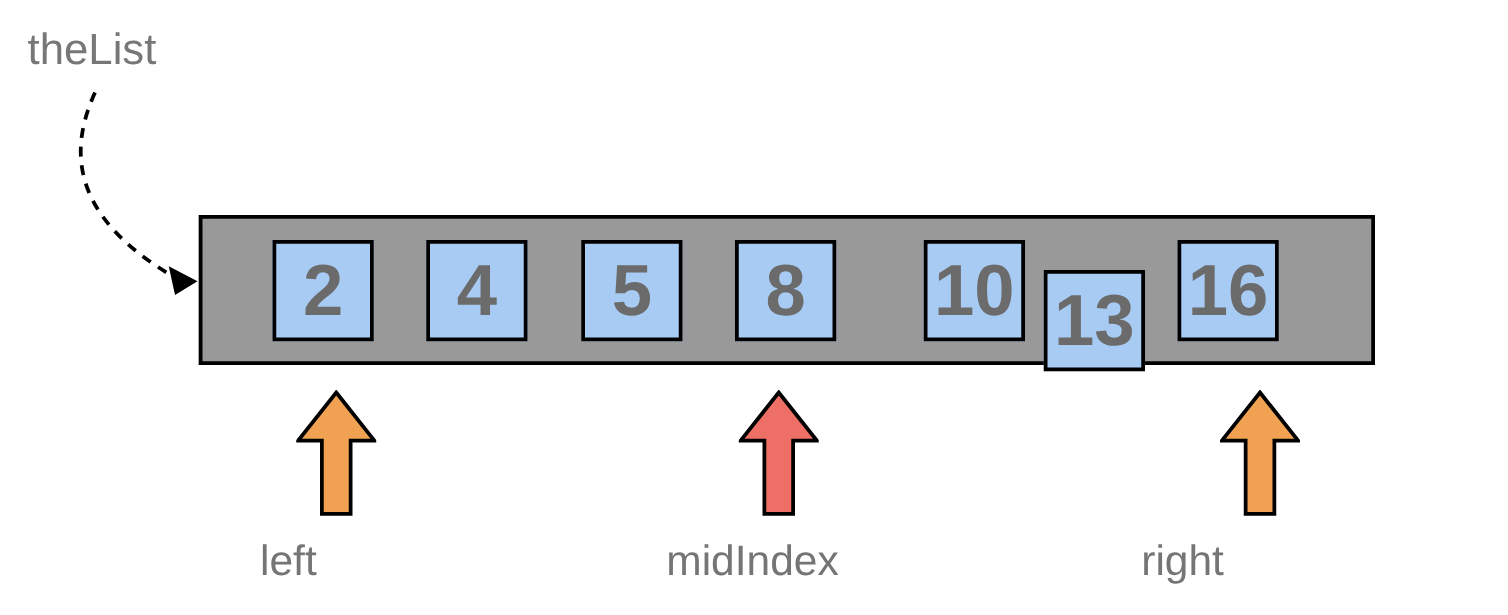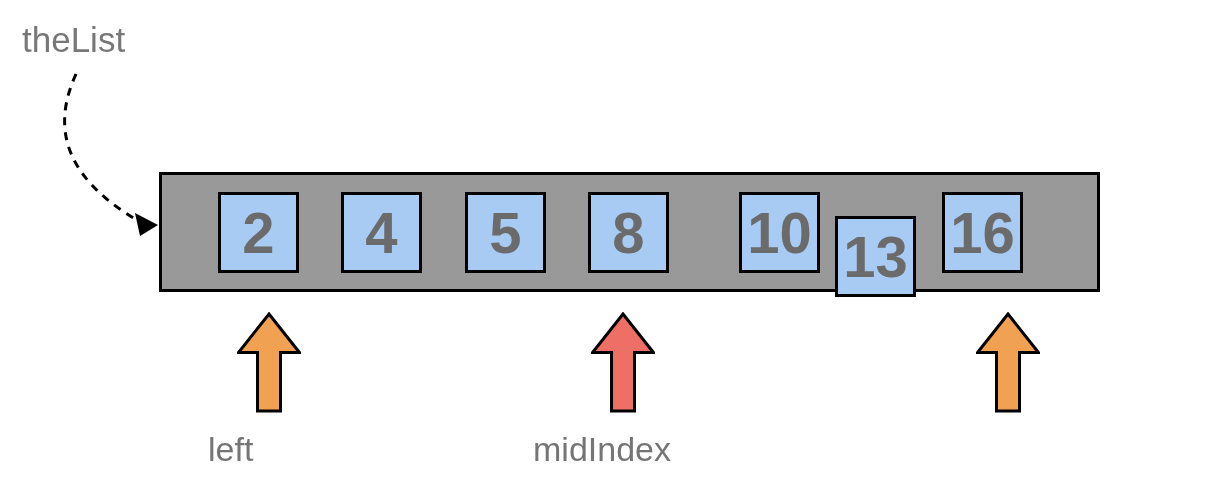--- a/index.html
+++ b/index.html
@@ -131,14 +131,15 @@
   </svg>
 
   <svg class="pointer-arrow arrow-right" viewBox="0 0 64 101">
     <polygon points="32,2 62.5,40.5 43.5,40.5 43.5,99 20.5,99 20.5,40.5 1.5,40.5" stroke="#000000" stroke-width="3" stroke-linejoin="miter" fill="#f0a252"></polygon>
   </svg>
 
   <div class="pointer-label label-left">left</div>
 
   <div class="pointer-label label-mid">midIndex</div>
 
+  <div class="pointer-label label-right">right</div>
 
 </div>
 
 </body></html>

